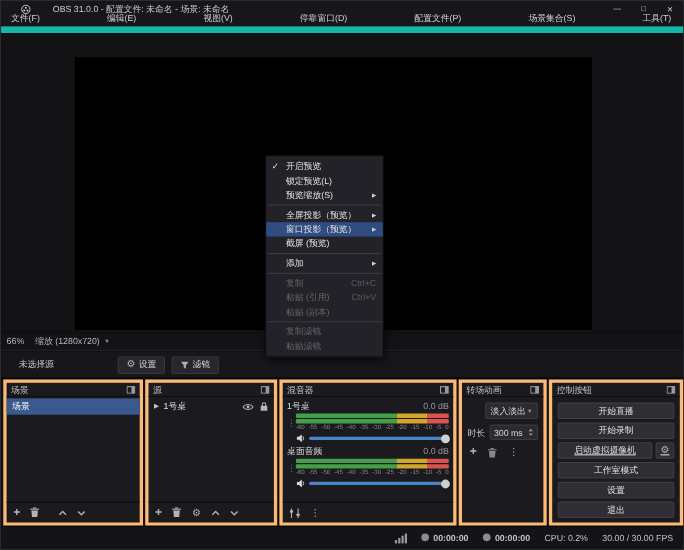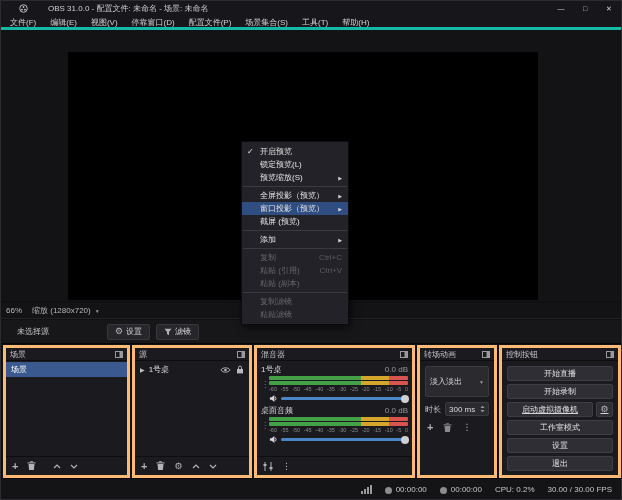--- a/index.html
+++ b/index.html
@@ -7,21 +7,21 @@
   body { font-family:"Liberation Sans","DejaVu Sans",sans-serif; }
   .app { position:relative; width:622px; height:500px; background:#101013; color:#d4d4d6; font-size:8px; border:1px solid #2b2b30; }
 
   
   .titlebar { position:absolute; top:0; left:0; right:0; height:15px; background:#17171b; display:flex; align-items:center; padding:0 0 0 18px; gap:20px; }
   .titlebar .title { color:#cfcfd2; white-space:nowrap; }
   .win-controls { margin-left:auto; display:flex; height:15px; }
   .win-btn { width:24px; height:15px; display:flex; align-items:center; justify-content:center; color:#cfcfcf; font-size:7px; cursor:default; }
 
   
-  .menubar { position:absolute; top:15px; left:0; right:0; height:14px; background:#17171b; display:flex; align-items:flex-start; padding:0 2px; border-bottom:3px solid #14b8a6; }
+  .menubar { position:absolute; top:15px; left:0; right:0; height:14px; background:#17171b; display:flex; align-items:flex-end; padding:0 2px; border-bottom:6px solid #14b8a6;gap:47px; }
   .menu-top-item { padding:0 7px; color:#d2d2d4; height:14px; line-height:14px; white-space:nowrap; }
 
   
   .workspace-bg { position:absolute; top:29px; left:0; right:0; height:271px; background:#131316; }
   .canvas { position:absolute; left:67px; top:51px; width:470px; height:248px; background:#000; }
   .zoom-row { position:absolute; left:0; top:302px; right:0; height:16px; display:flex; align-items:center; gap:10px; padding-left:5px; color:#b8b8bc; border-bottom:1px solid #222226; background:#131316; }
   .scale-ctl { display:flex; align-items:center; gap:4px; }
   .caret { font-size:5px; color:#9a9a9e; }
 
   .source-toolbar { position:absolute; left:0; top:319px; right:0; height:24px; display:flex; align-items:center; padding-left:16px; gap:6px; background:#17171a; border-bottom:1px solid #060608; color:#c9c9cc; }
@@ -55,36 +55,36 @@
   .meter { height:4px; border-radius:1px;
     background:linear-gradient(to right,#43a047 0%,#43a047 66%,#d4a72c 66%,#d4a72c 86%,#d9534f 86%,#d9534f 100%); }
   .meter + .meter { margin-top:1px; }
   .ticks { display:flex; justify-content:space-between; color:#8a8a8e; font-size:5.5px; margin-top:1px; }
   .vol-row { display:flex; align-items:center; gap:3px; margin-top:2px; }
   .slider { flex:1; height:3px; background:#4a86c5; border-radius:2px; position:relative; }
   .knob { position:absolute; right:-1px; top:-2.5px; width:8px; height:8px; border-radius:50%; background:#cfcfd4; }
 
   
   .trans-body { padding:4px 5px; }
-  .select-box { height:31px; background:#2a2a2f; border:1px solid #3a3a40; border-radius:2px; display:flex; align-items:center; justify-content:space-between; padding:0 4px; color:#dcdcde; }
+  .select-box { height:15px; background:#2a2a2f; border:1px solid #3a3a40; border-radius:2px; display:flex; align-items:center; justify-content:space-between; padding:0 4px; color:#dcdcde;margin-left:16px; }
   .dur-row { display:flex; align-items:center; gap:4px; margin-top:5px; color:#c8c8cc; }
   .spin { flex:1; height:14px; background:#2a2a2f; border:1px solid #3a3a40; border-radius:2px; display:flex; align-items:center; justify-content:space-between; padding:0 3px; color:#dcdcde; }
   .trans-actions { display:flex; align-items:center; gap:10px; margin-top:6px; padding-left:2px; }
 
   
   .ctl-body { padding:4px 5px; }
   .ctl-btn { width:100%; height:15px; background:#2e2e34; border:1px solid #3e3e44; border-radius:2px; color:#e2e2e4; display:flex; align-items:center; justify-content:center; margin-bottom:3px; }
   .ctl-row { display:flex; gap:3px; margin-bottom:3px;text-decoration:underline; }
   .ctl-row .ctl-btn { margin-bottom:0; }
   .ctl-row .main { flex:1; }
   .ctl-row .gearbtn { width:17px; flex:none; }
 
   
   .statusbar { position:absolute; left:0; right:0; bottom:0; height:21px; background:#141417; border-top:1px solid #060608; display:flex; align-items:center; justify-content:flex-end; gap:13px; padding:0 9px; color:#c6c6c8; }
-  .sb-group { display:flex; align-items:flex-end; gap:4px; }
+  .sb-group { display:flex; align-items:flex-start; gap:4px;font-weight:bold; }
   .dot { width:7px; height:7px; border-radius:50%; background:#8b8c90; }
   .signal { display:flex; align-items:flex-end; gap:1px; height:9px; }
   .signal i { display:block; width:2px; background:#9a9a9e; }
 
   
   .context-menu { position:absolute; left:240px; top:140px; width:108px; background:#222228; border:1px solid #0c0c0e; box-shadow:2px 3px 8px rgba(0,0,0,.6); padding:3px 0; z-index:100; }
   .mi { height:13px; display:flex; align-items:center; padding:0 6px 0 18px; position:relative; color:#e4e4e6; }
   .mi-check { position:absolute; left:5px; font-size:8px; color:#e4e4e6; }
   .mi-sub { margin-left:auto; font-size:5px; color:#cfcfd2; }
   .mi-shortcut { margin-left:auto; color:#9a9a9e; }

